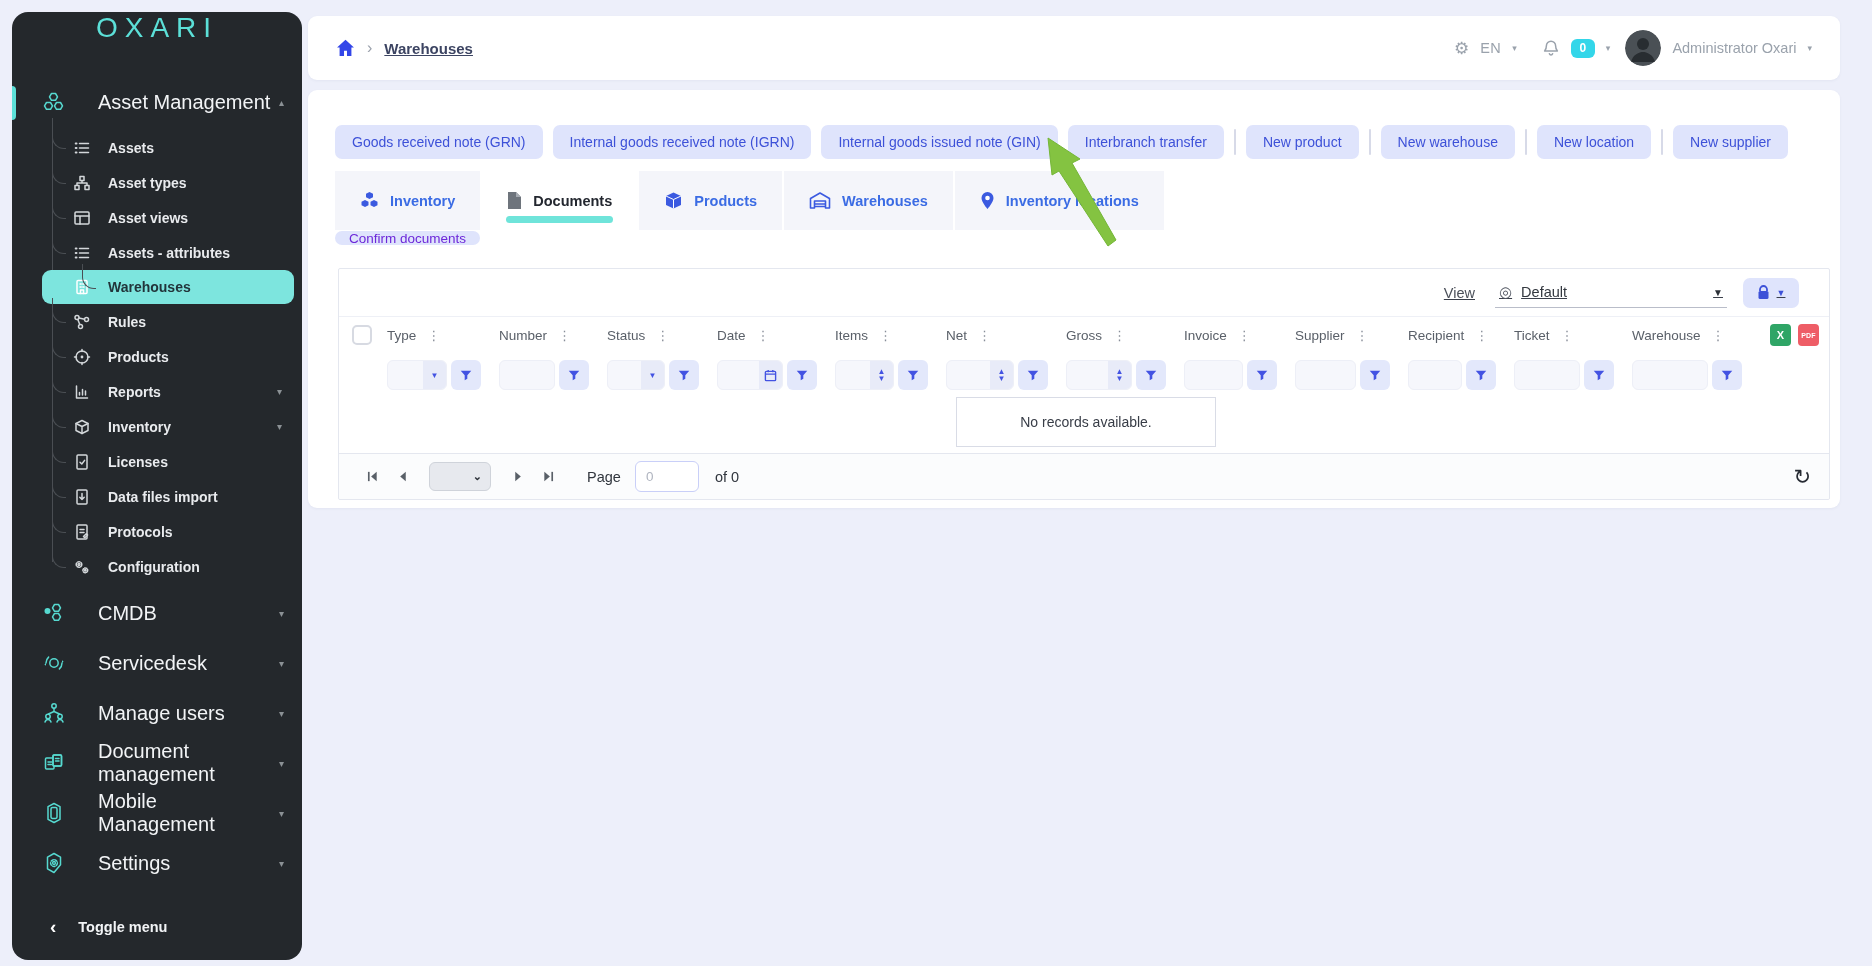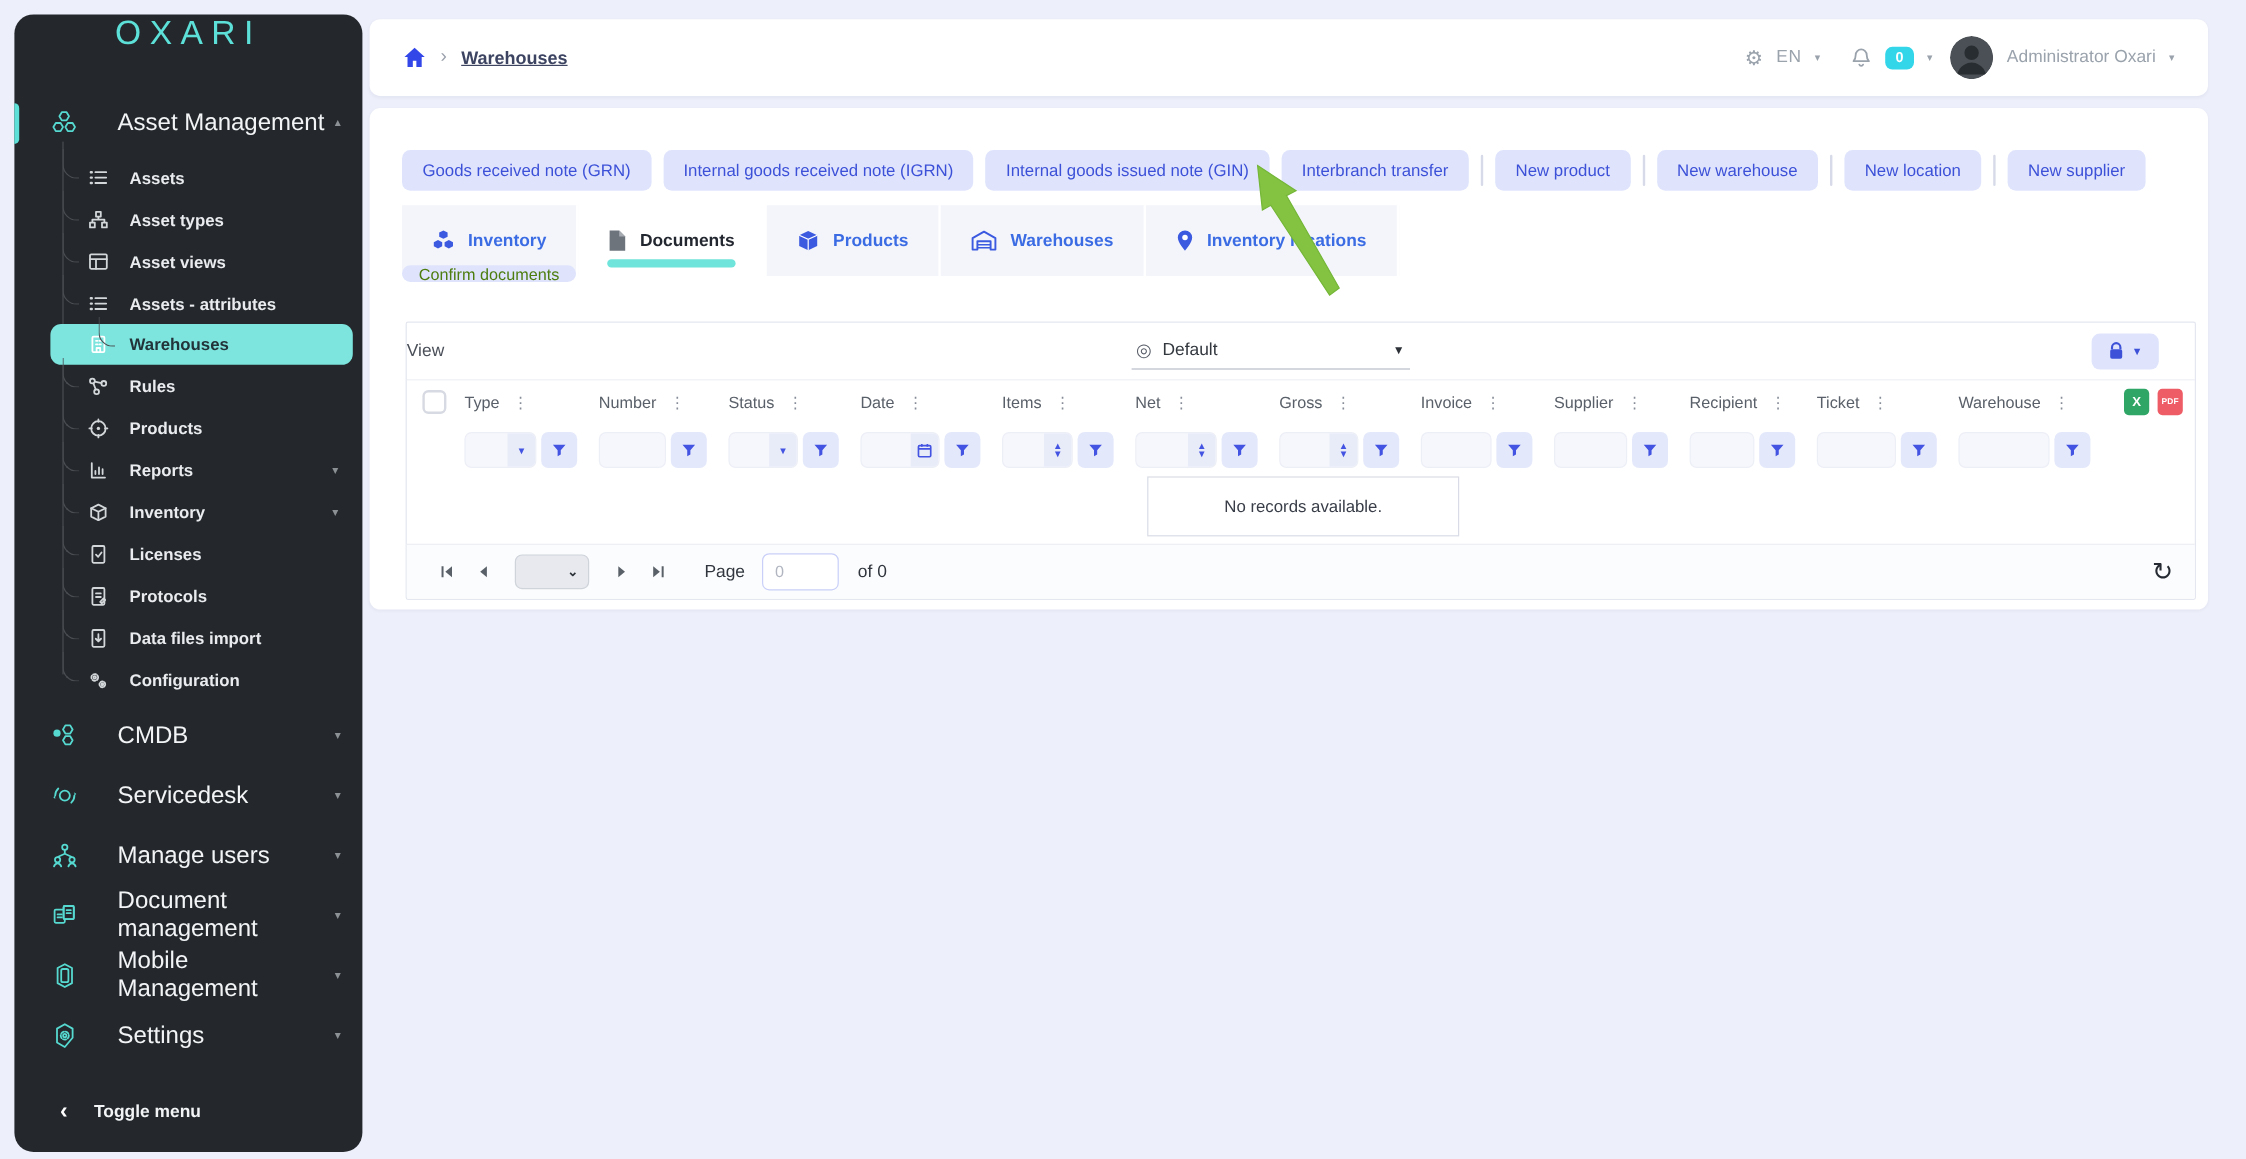--- a/index.html
+++ b/index.html
@@ -94,33 +94,33 @@
     height:59px; display:flex; align-items:center; gap:11px; padding:0 25px;
     background:#f4f5fa; border-right:2px solid #fff; cursor:pointer;
     font-size:14.5px; font-weight:600; color:#3b6ce4; position:relative; white-space:nowrap;
   }
   .tab.active { background:#fff; color:#23272f; }
   .tab.active::after {
     content:''; position:absolute; left:24px; right:24px; bottom:7px; height:7px;
     background:#6fe4da; border-radius:4px;
   }
   .confirm-btn {
-    position:absolute; left:27px; top:131px; height:14px; padding:0 14px;
-    background:#dfe4fc; color:#4d7c0f; border:none; border-radius:7px;
+    position:absolute; left:27px; top:141px; height:14px; padding:0 14px;
+    background:#dfe4fc; color:#6d28d9; border:none; border-radius:7px;
     font-size:13.5px; font-family:inherit; font-weight:500; cursor:pointer;
   }
 
   
   .table-region {
     position:absolute; left:30px; top:178px; width:1492px; height:232px;
     border:1px solid #e4e7ef; border-radius:2px; background:#fff;
   }
   .view-row {
-    height:48px; display:flex; align-items:center; justify-content:space-between;
-    padding-right:30px; border-bottom:1px solid #eef0f6;
+    height:48px; display:flex; align-items:center; justify-content:flex-end;
+    padding-right:30px; border-bottom:1px solid #eef0f6;text-decoration:underline;
   }
   .view-label { font-size:14.5px; color:#4a4f58; margin-right:20px; }
   .view-select {
     width:232px; height:30px; display:flex; align-items:center; gap:9px;
     border-bottom:1px solid #b9bdc9; cursor:pointer; padding:0 4px;
   }
   .view-eye { color:#565b66; font-size:15px; }
   .view-value { font-size:14.5px; color:#33383f; flex:1; }
   .view-caret { color:#2c3138; font-size:10px; }
   .lock-btn {
@@ -300,33 +300,33 @@
             <rect x="4" y="2" width="10" height="14" rx="1"></rect>
             <path d="M7 9.2l1.8 1.8 2.8-3.6"></path>
           </svg>
         </span>
       <span class="sub-label">Licenses</span>
     </div>
     <div class="sub-item">
       <span class="sub-icon">
           <svg class="wht" width="18" height="18" viewBox="0 0 18 18">
             <rect x="4" y="2" width="10" height="14" rx="1"></rect>
+            <path d="M9 5.5v6M6.8 9.3 9 11.5l2.2-2.2"></path>
+          </svg>
+        </span>
+      <span class="sub-label">Data files import</span>
+    </div>
+    <div class="sub-item">
+      <span class="sub-icon">
+          <svg class="wht" width="18" height="18" viewBox="0 0 18 18">
+            <rect x="4" y="2" width="10" height="14" rx="1"></rect>
             <path d="M7 6.5h4M7 9.5h4M10.5 13.5l2.8-2.8 1.3 1.3-2.8 2.8z"></path>
           </svg>
         </span>
       <span class="sub-label">Protocols</span>
-    </div>
-    <div class="sub-item">
-      <span class="sub-icon">
-          <svg class="wht" width="18" height="18" viewBox="0 0 18 18">
-            <rect x="4" y="2" width="10" height="14" rx="1"></rect>
-            <path d="M9 5.5v6M6.8 9.3 9 11.5l2.2-2.2"></path>
-          </svg>
-        </span>
-      <span class="sub-label">Data files import</span>
     </div>
     <div class="sub-item">
       <span class="sub-icon">
           <svg class="wht" width="18" height="18" viewBox="0 0 18 18">
             <circle cx="6" cy="6.5" r="2.8" stroke-dasharray="2.4 1.4"></circle>
             <circle cx="6" cy="6.5" r="1"></circle>
             <circle cx="12.3" cy="12.3" r="2.4" stroke-dasharray="2 1.2"></circle>
             <circle cx="12.3" cy="12.3" r=".8"></circle>
           </svg>
         </span>

